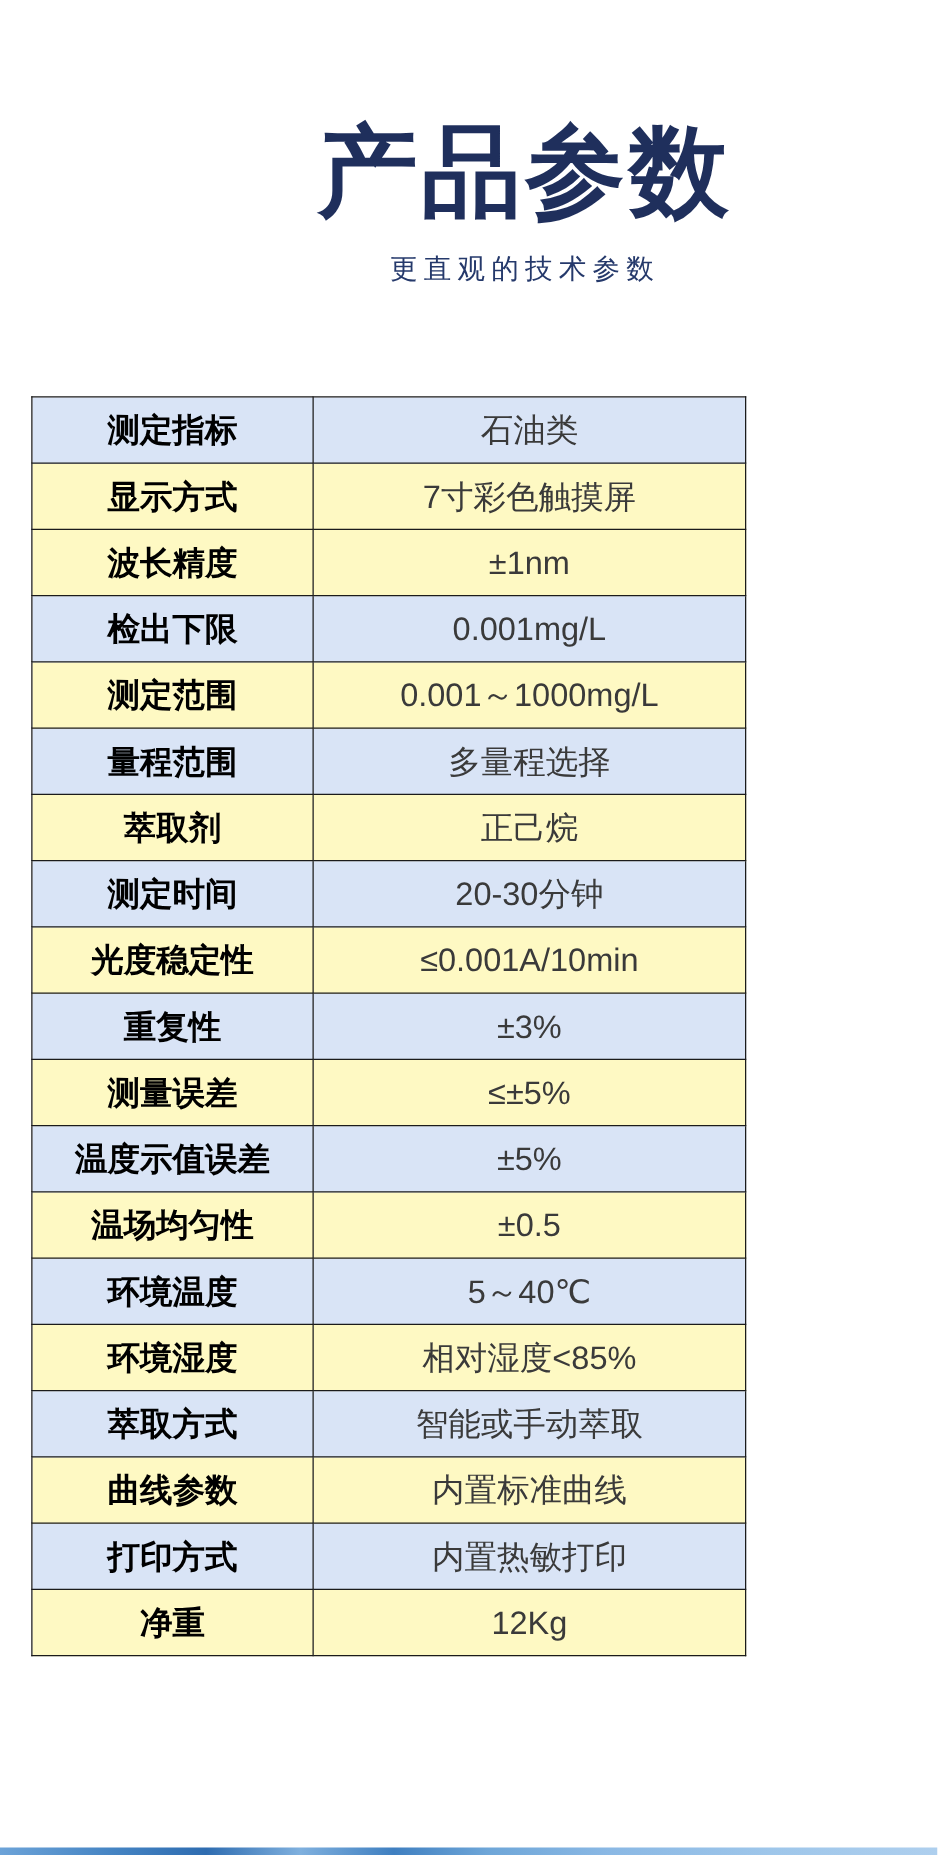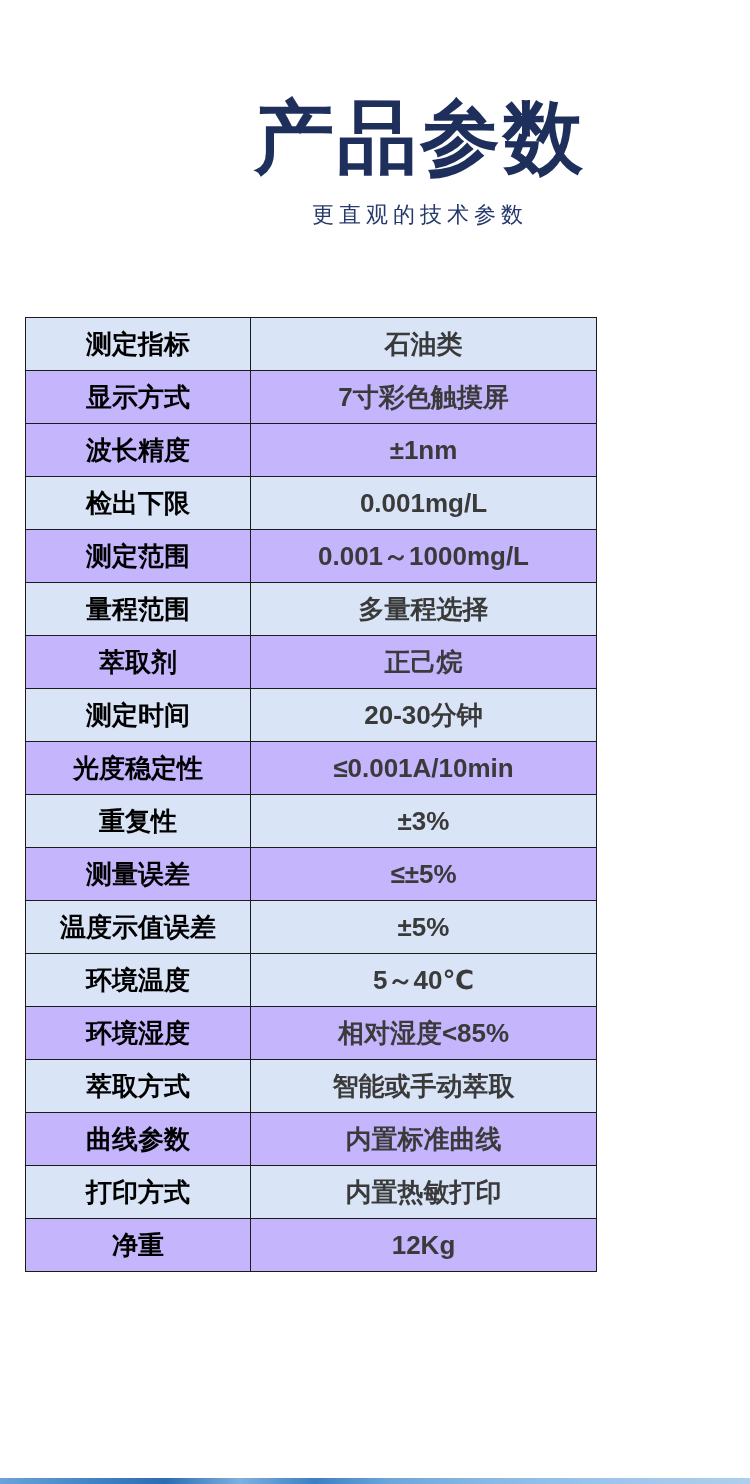--- a/index.html
+++ b/index.html
@@ -46,29 +46,29 @@
     border-collapse: collapse;
     table-layout: fixed;
   }
   .spec-table td {
     border: 1px solid #1b1b1b;
     height: 52px;
     font-size: 26px;
     text-align: center;
     vertical-align: middle;
     padding: 0;
-    background: #c4b5fd;
+    background: #fef9c3;
   }
   .spec-table col.label-col { width: 225px; }
   .spec-table td.label-cell {
     font-weight: bold;
     color: #000000;
   }
   .spec-table td.value-cell {
-    font-weight: 700;
+    font-weight: 400;
     color: #3a3a3a;
   }
   .spec-table tr.alt td {
     background: #d9e4f6;
   }
   .footer-strip {
     position: absolute;
     left: 0;
     bottom: 0;
     width: 750px;
@@ -133,20 +133,24 @@
         <td class="value-cell">±3%</td>
       </tr>
       <tr class="">
         <td class="label-cell">测量误差</td>
         <td class="value-cell">≤±5%</td>
       </tr>
       <tr class="alt">
         <td class="label-cell">温度示值误差</td>
         <td class="value-cell">±5%</td>
       </tr>
+      <tr class="">
+        <td class="label-cell">温场均匀性</td>
+        <td class="value-cell">±0.5</td>
+      </tr>
       <tr class="alt">
         <td class="label-cell">环境温度</td>
         <td class="value-cell">5～40℃</td>
       </tr>
       <tr class="">
         <td class="label-cell">环境湿度</td>
         <td class="value-cell">相对湿度&lt;85%</td>
       </tr>
       <tr class="alt">
         <td class="label-cell">萃取方式</td>

